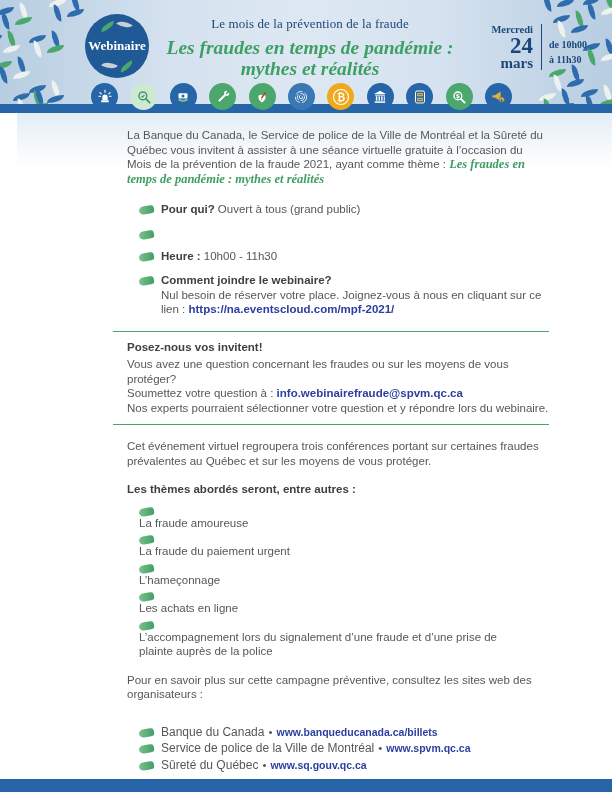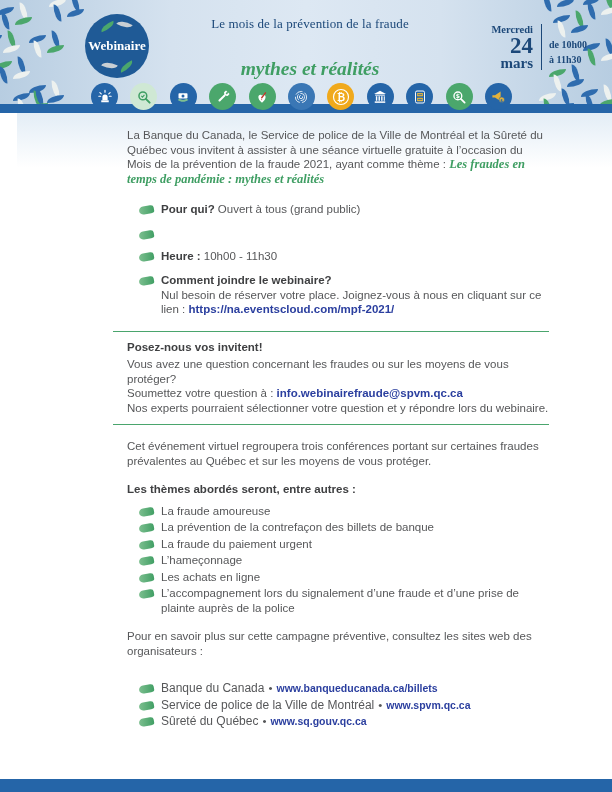--- a/index.html
+++ b/index.html
@@ -70,21 +70,21 @@
   }
   .detail-list { margin-top:16px; }
   .ask {
     margin:14px 0 0 -14px; width:436px; border-top:1.5px solid #4aa56d; border-bottom:1.5px solid #4aa56d;
     padding:8px 0 9px 14px;
   }
   .ask-title { font-weight:bold; color:#3f4042; margin-bottom:3px; }
   .para { margin-top:14px; }
   .themes-title { font-weight:bold; color:#3f4042; margin-top:14px; }
   .theme-list { margin-top:7px; }
-  .theme-list .li { margin-bottom:2px; }
+  .theme-list .li { margin-bottom:2px;flex-direction:column; }
   .org-list { margin-top:23px; }
   .org-list .li { margin-bottom:2px; }
   .org-dot { color:#565759; margin:0 4px; }
   .org-url { font-size:10.5px; }
   .bar-bottom { position:absolute; left:0; bottom:0; width:612px; height:13px; background:#2565a8; }
 </style>
 </head>
 <body>
 
 <div class="page">
@@ -153,21 +153,21 @@
       <span class="petal" style="left:15px;top:9px;background:#4ba76c;transform:rotate(-20deg);"></span>
       <span class="petal" style="left:32px;top:7px;background:#c9cfd4;transform:rotate(30deg);"></span>
       <span class="badge-label">Webinaire</span>
       <span class="petal" style="left:17px;top:48px;background:#c9cfd4;transform:rotate(25deg);"></span>
       <span class="petal" style="left:34px;top:49px;background:#4ba76c;transform:rotate(-25deg);"></span>
     </div>
 
     <div class="title-block">
       <div class="kicker">Le mois de la prévention de la fraude</div>
       <div class="main-title">
-        <br>
+        <span>Les fraudes en temps de pandémie :</span><br>
         <span>mythes et réalités</span>
       </div>
     </div>
 
     <div class="date-block">
       <div class="date-left">
         <div class="date-weekday">Mercredi</div>
         <div class="date-day">24</div>
         <div class="date-month">mars</div>
       </div>
@@ -300,24 +300,20 @@
     <p class="para">Cet événement virtuel regroupera trois conférences portant sur certaines fraudes prévalentes au Québec et sur les moyens de vous protéger.</p>
 
     <div class="themes-title">Les thèmes abordés seront, entre autres :</div>
     <div class="theme-list">
       <div class="li">
           <span class="leaf"></span>
           <div>La fraude amoureuse</div>
         </div>
       <div class="li">
           <span class="leaf"></span>
-          <div>La prévention de la contrefaçon des billets de banque</div>
-        </div>
-      <div class="li">
-          <span class="leaf"></span>
           <div>La fraude du paiement urgent</div>
         </div>
       <div class="li">
           <span class="leaf"></span>
           <div>L’hameçonnage</div>
         </div>
       <div class="li">
           <span class="leaf"></span>
           <div>Les achats en ligne</div>
         </div>

